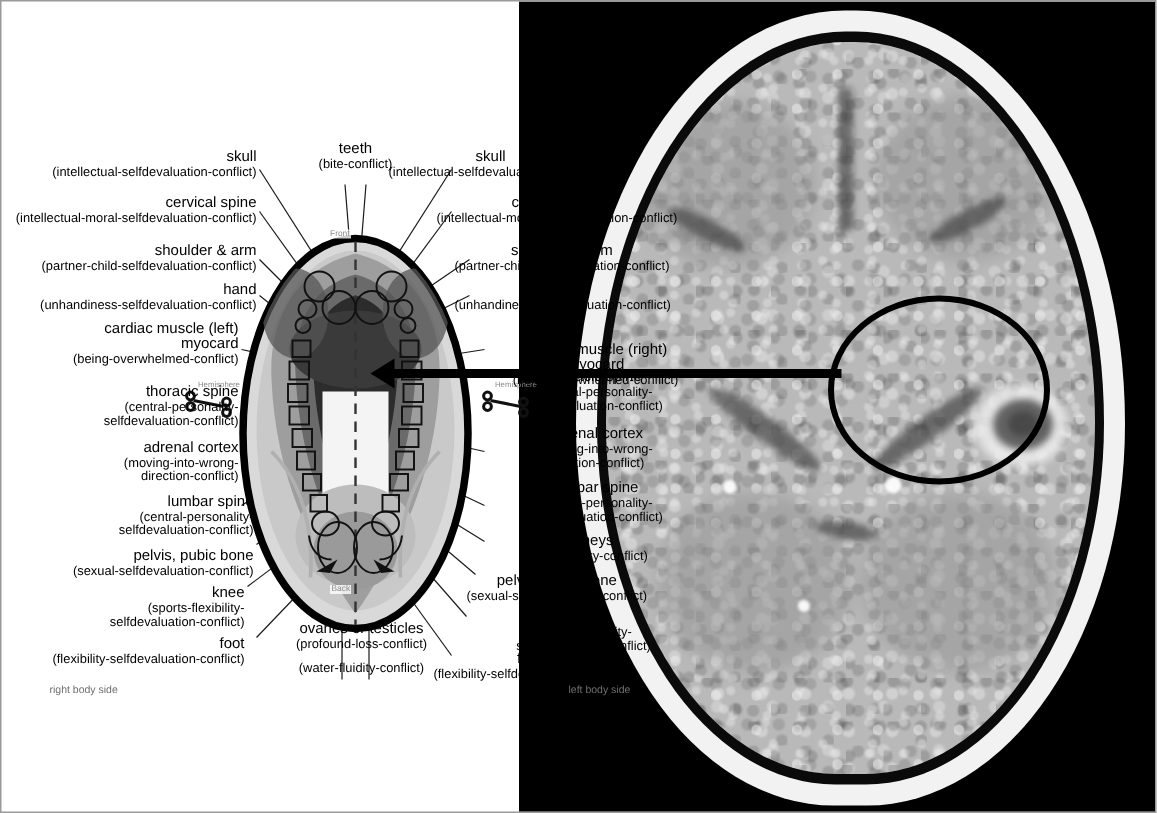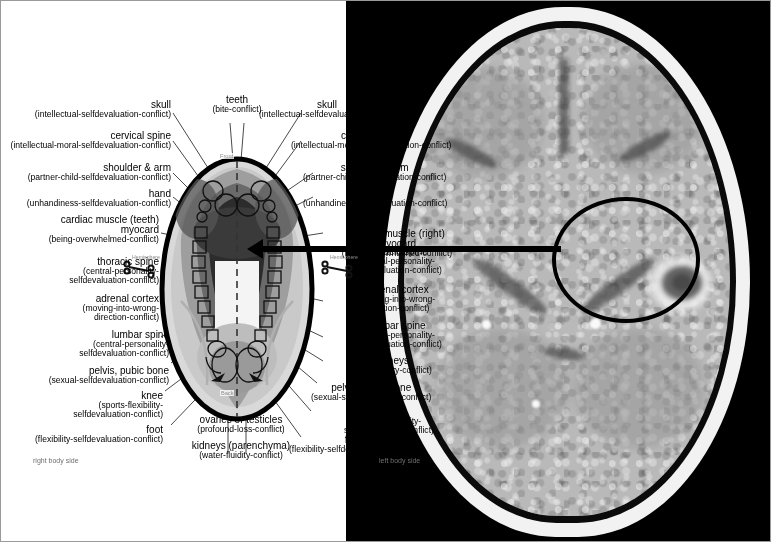--- a/index.html
+++ b/index.html
@@ -233,42 +233,41 @@
 
   <div class="lbl c" style="left:176px;top:94px;width:120px;">
     <div class="t">teeth</div>
     <div class="s">(bite-conflict)</div>
   </div>
   <div class="lbl c" style="left:160px;top:414px;width:160px;">
     <div class="t">ovaries or testicles</div>
     <div class="s">(profound-loss-conflict)</div>
   </div>
   <div class="lbl c" style="left:150px;top:440px;width:180px;">
-    <div class="t">kidneys (parenchyma)</div>
     <div class="s">(water-fluidity-conflict)</div>
   </div>
 
   <div class="lbl r" style="left:0;top:99px;width:170px;">
     <div class="t">skull</div>
     <div class="s">(intellectual-selfdevaluation-conflict)</div>
   </div>
   <div class="lbl r" style="left:0;top:130px;width:170px;">
     <div class="t">cervical spine</div>
     <div class="s">(intellectual-moral-selfdevaluation-conflict)</div>
   </div>
   <div class="lbl r" style="left:0;top:162px;width:170px;">
     <div class="t">shoulder &amp; arm</div>
     <div class="s">(partner-child-selfdevaluation-conflict)</div>
   </div>
   <div class="lbl r" style="left:0;top:188px;width:170px;">
     <div class="t">hand</div>
     <div class="s">(unhandiness-selfdevaluation-conflict)</div>
   </div>
   <div class="lbl r" style="left:0;top:214px;width:158px;">
-    <div class="t">cardiac muscle (teeth)</div>
+    <div class="t">cardiac muscle (left)</div>
     <div class="t">myocard</div>
     <div class="s">(being-overwhelmed-conflict)</div>
   </div>
   <div class="lbl r" style="left:0;top:256px;width:158px;">
     <div class="t">thoracic spine</div>
     <div class="s">(central-personality-</div>
     <div class="s">selfdevaluation-conflict)</div>
   </div>
   <div class="lbl r" style="left:0;top:293px;width:158px;">
     <div class="t">adrenal cortex</div>

